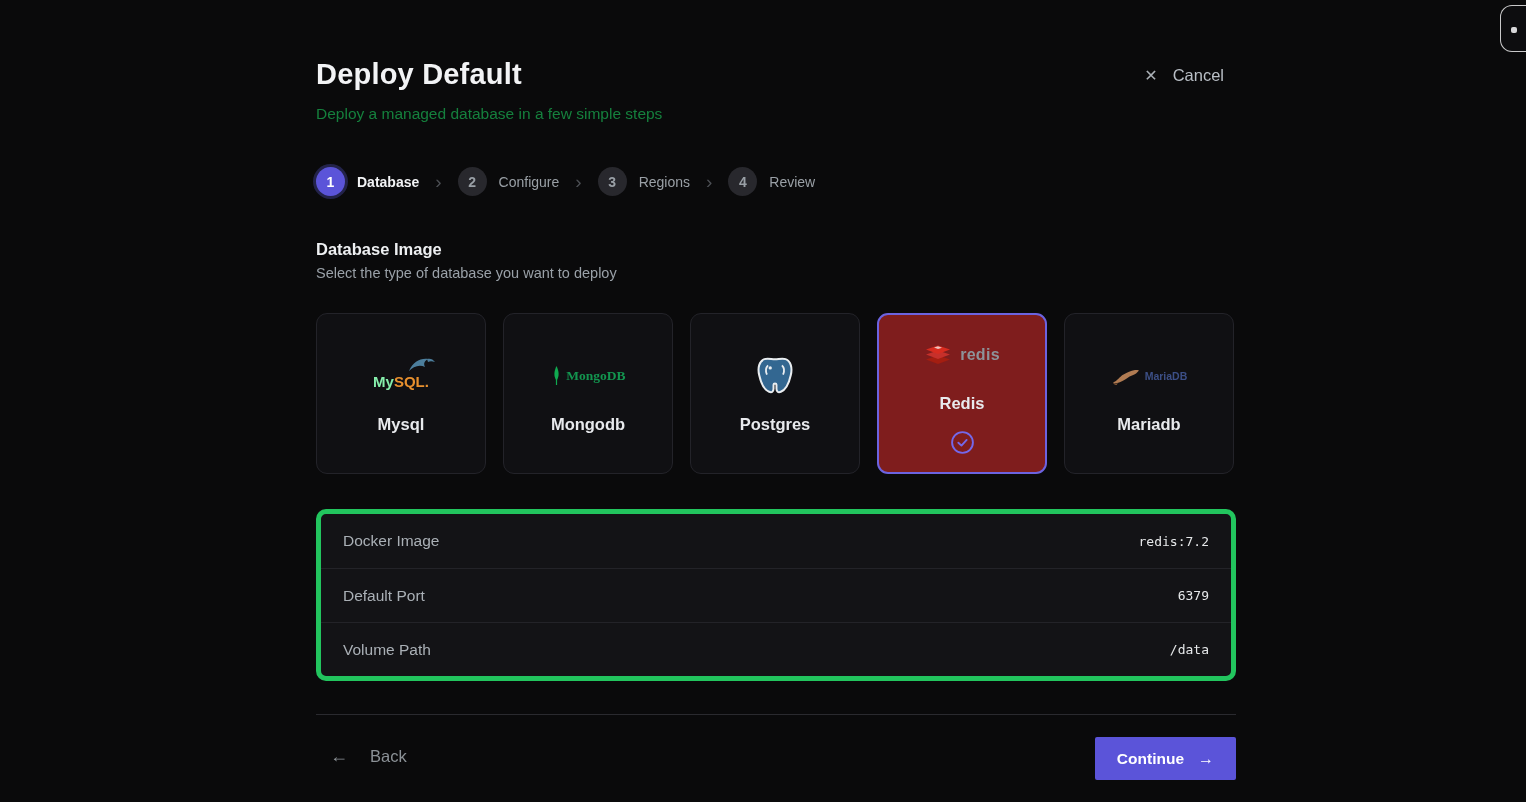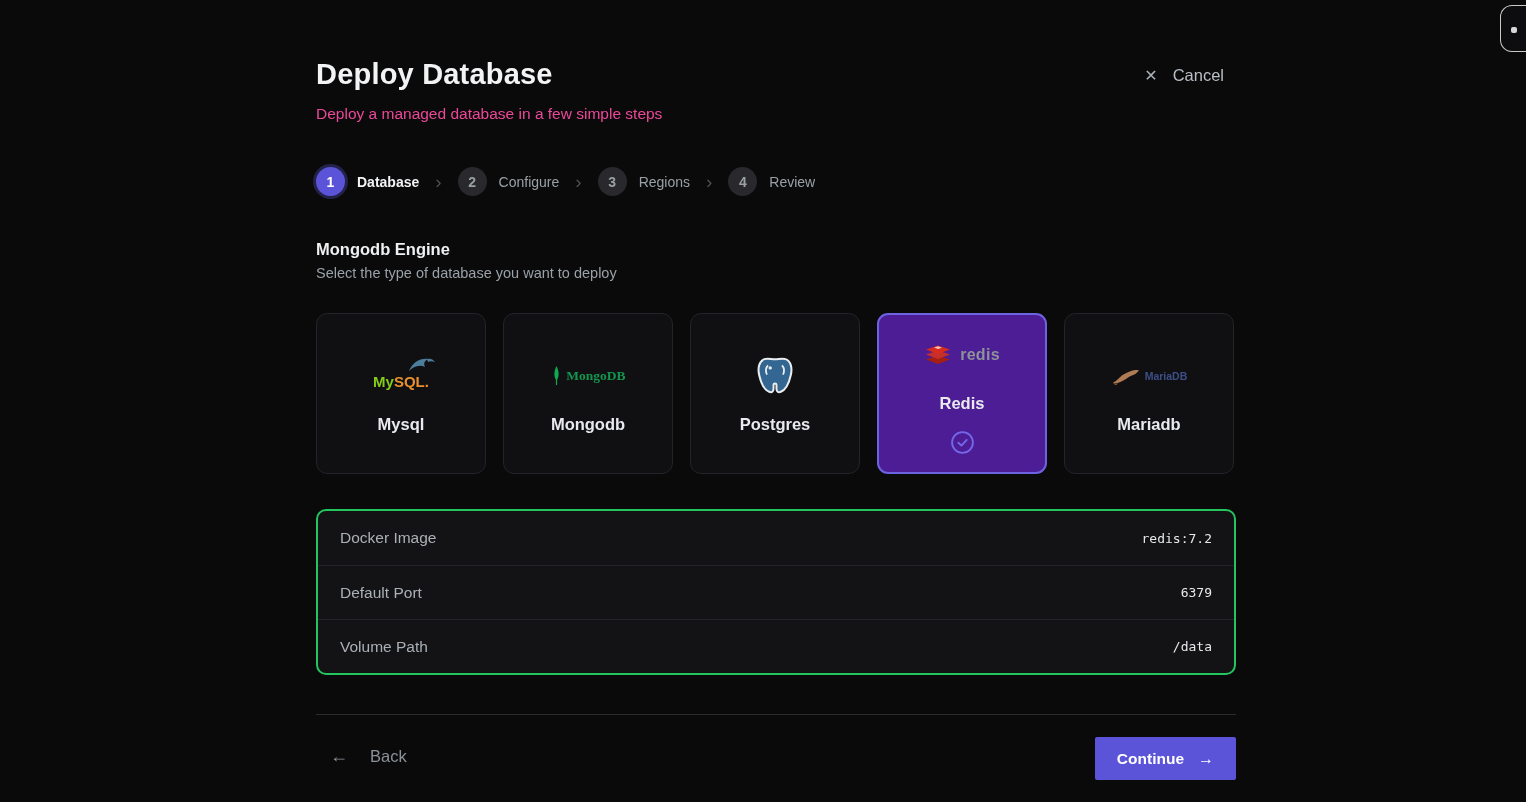--- a/index.html
+++ b/index.html
@@ -4,21 +4,21 @@
 <style>
   * { margin:0; padding:0; box-sizing:border-box; }
   html,body { background:#060607; }
   body { font-family:"Liberation Sans", sans-serif; }
   .screen{ position:relative; width:1526px; height:802px; background:#0a0a0b; overflow:hidden; }
 
   .content{ position:absolute; left:316px; top:0; width:920px; height:802px; }
 
   
   .page-title{ position:absolute; top:58px; left:0; font-size:29px; font-weight:700; color:#f2f3f5; letter-spacing:.2px; }
-  .page-subtitle{ position:absolute; top:105px; left:0; font-size:15.5px; color:#ec4899; }
+  .page-subtitle{ position:absolute; top:105px; left:0; font-size:15.5px; color:#15803d; }
   .cancel{ position:absolute; top:66px; right:12px; display:flex; align-items:center; gap:15px;
            color:#b9bfc6; font-size:16.5px; cursor:pointer; }
   .cancel .x{ font-size:16px; color:#aab0b6; }
 
   
   .corner-btn{ position:absolute; top:5px; right:-14px; width:40px; height:47px; border-radius:12px;
                background:#0d0d0f; border:1.5px solid rgba(235,235,235,.85); }
   .corner-btn .dot{ position:absolute; left:10px; top:21px; width:6px; height:6px; border-radius:2px; background:#d7d7d9; }
 
   
@@ -32,36 +32,36 @@
   .step-sep{ color:#4c4f54; font-size:19px; margin:0 3px; user-select:none; }
 
   
   .section-title{ position:absolute; top:240px; left:0; font-size:16.5px; font-weight:700; color:#eef0f2; }
   .section-subtitle{ position:absolute; top:265px; left:0; font-size:14.5px; color:#9aa1a8; }
 
   
   .cards{ position:absolute; top:313px; left:0; display:flex; gap:17px; }
   .card{ width:170px; height:161px; background:#101013; border:1px solid #232329; border-radius:11px;
          display:flex; flex-direction:column; align-items:center; justify-content:center; gap:17px; cursor:pointer; }
-  .card.selected{ background:#4c1d95; border:2px solid #6c63e0; }
+  .card.selected{ background:#7f1d1d; border:2px solid #6c63e0; }
   .card-label{ font-size:16.5px; font-weight:700; color:#e8eaed; }
   .logo-box{ height:44px; display:flex; align-items:center; justify-content:center; }
 
   .mysql-logo{ position:relative; padding-top:12px; }
   .mysql-swoosh{ position:absolute; top:-6px; right:-8px; }
   .mysql-text{ font-size:15px; font-weight:700; }
   .mongodb-logo{ display:flex; align-items:center; gap:3px; }
   .mongodb-text{ font-family:"Liberation Serif", serif; font-size:13.5px; font-weight:700; color:#13954f; }
   .redis-logo{ display:flex; align-items:center; gap:8px; }
   .redis-text{ font-size:16px; font-weight:700; color:#8d9399; letter-spacing:.3px; }
   .mariadb-logo{ display:flex; align-items:center; gap:4px; }
   .mariadb-text{ font-size:10.5px; font-weight:700; color:#3c4f86; }
 
   
-  .details{ position:absolute; top:509px; left:0; width:920px; background:#131316; border:2px solid #22c55e;
+  .details{ position:absolute; top:509px; left:0; width:920px; background:#131316; border:5px solid #22c55e;
             border-radius:10px; overflow:hidden; }
   .detail-row{ height:54px; display:flex; align-items:center; justify-content:space-between; padding:0 22px; }
   .detail-row + .detail-row{ border-top:1px solid #232328; }
   .detail-label{ font-size:15.5px; color:#aab0b6; }
   .detail-value{ font-family:"DejaVu Sans Mono", monospace; font-size:13px; color:#e6e8ea;text-align:center; }
 
   
   .footer-divider{ position:absolute; top:714px; left:0; width:920px; height:1px; background:#2a2a2f; }
   .back-btn{ position:absolute; top:746px; left:14px; display:flex; align-items:center; gap:22px;
              color:#8b9196; font-size:16.5px; cursor:pointer; }
@@ -75,21 +75,21 @@
 <body>
 
 <div class="screen">
 
   <div class="corner-btn">
     <span class="dot"></span>
   </div>
 
   <div class="content">
 
-    <h1 class="page-title">Deploy Database</h1>
+    <h1 class="page-title">Deploy Default</h1>
     <div class="page-subtitle">Deploy a managed database in a few simple steps</div>
     <div class="cancel">
       <span class="x">✕</span>
       <span>Cancel</span>
     </div>
 
     <div class="stepper">
       <div class="step active">
         <span class="step-circle">1</span>
         <span class="step-label">Database</span>
@@ -104,34 +104,34 @@
         <span class="step-circle">3</span>
         <span class="step-label">Regions</span>
       </div>
       <span class="step-sep">›</span>
       <div class="step">
         <span class="step-circle">4</span>
         <span class="step-label">Review</span>
       </div>
     </div>
 
-    <div class="section-title">Mongodb Engine</div>
+    <div class="section-title">Database Image</div>
     <div class="section-subtitle">Select the type of database you want to deploy</div>
 
     <div class="cards">
 
       <div class="card">
         <div class="logo-box">
           <div class="mysql-logo">
             <svg class="mysql-swoosh" width="32" height="20" viewBox="0 0 32 20">
               <path d="M4 16 C8 7 15 3 23 4 C20 6 18 8 20 12 C14 9 8 12 4 16 Z" fill="#4c7e9c"></path>
               <path d="M22 4 C25 3 28 4 30 7 C27 6 25 6 23 7 Z" fill="#4c7e9c"></path>
             </svg>
             <span class="mysql-text">
-              <span style="color:#84cc16">My</span><span style="color:#e8902e">SQL.</span>
+              <span style="color:#86efac">My</span><span style="color:#e8902e">SQL.</span>
             </span>
           </div>
         </div>
         <div class="card-label">Mysql</div>
       </div>
 
       <div class="card">
         <div class="logo-box">
           <div class="mongodb-logo">
             <svg width="13" height="22" viewBox="0 0 13 22">

